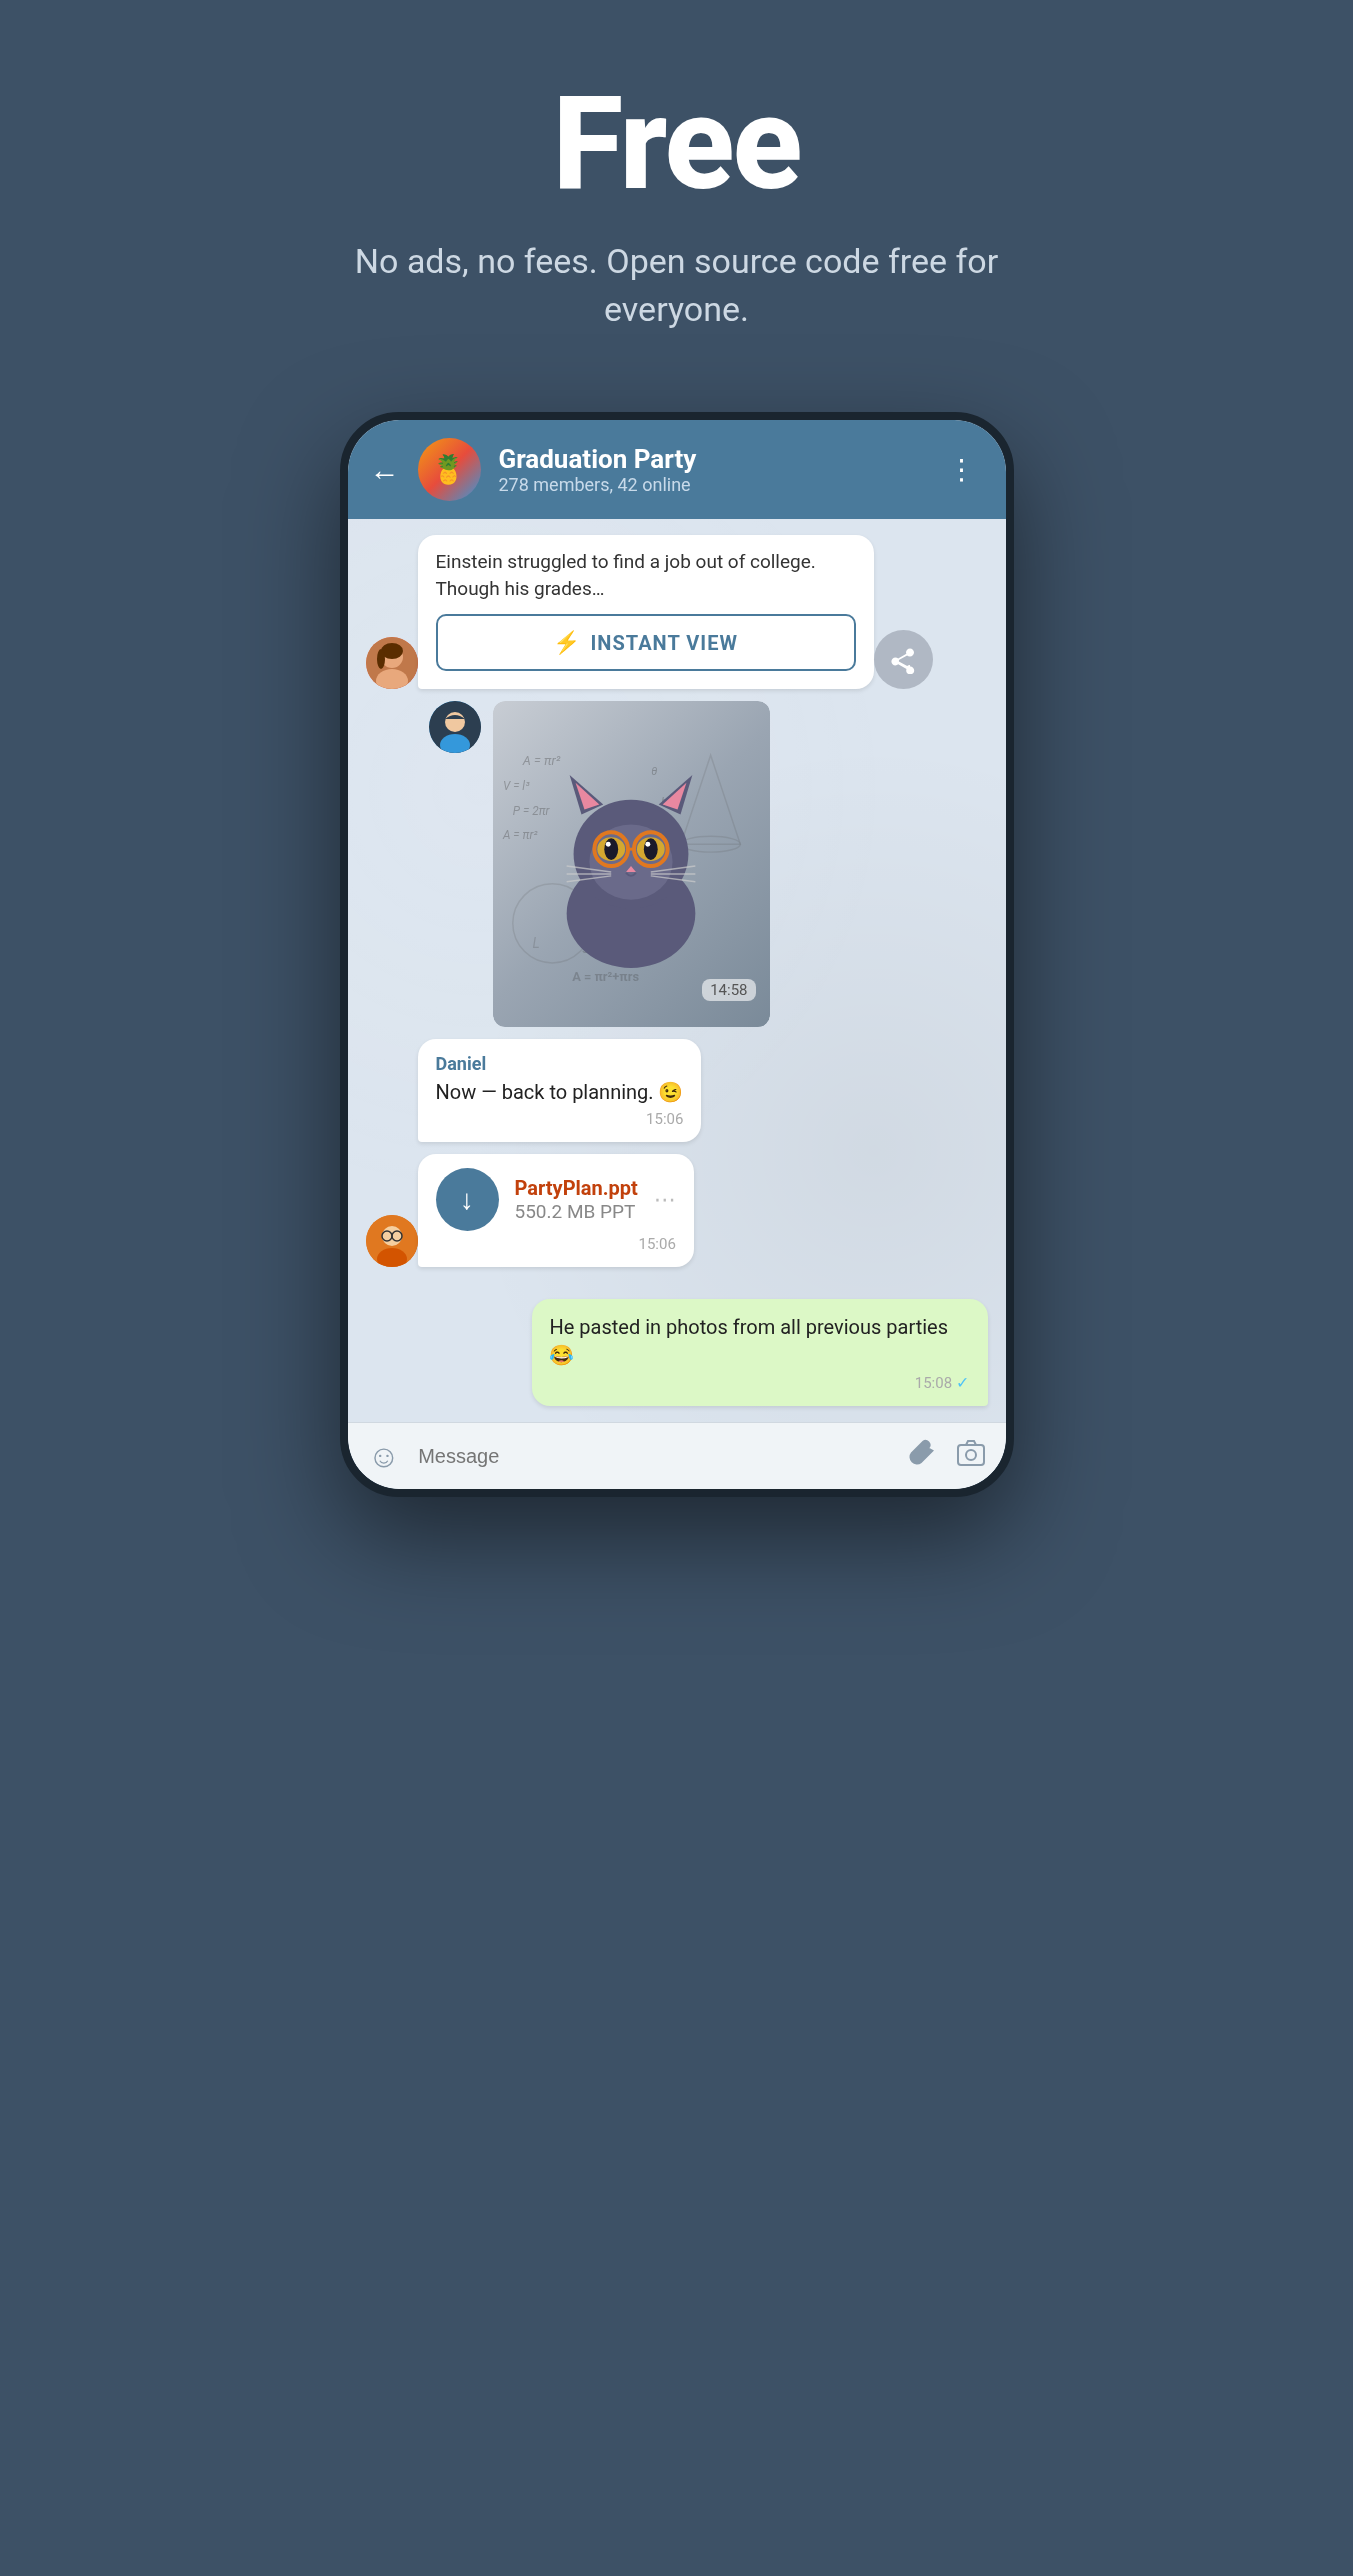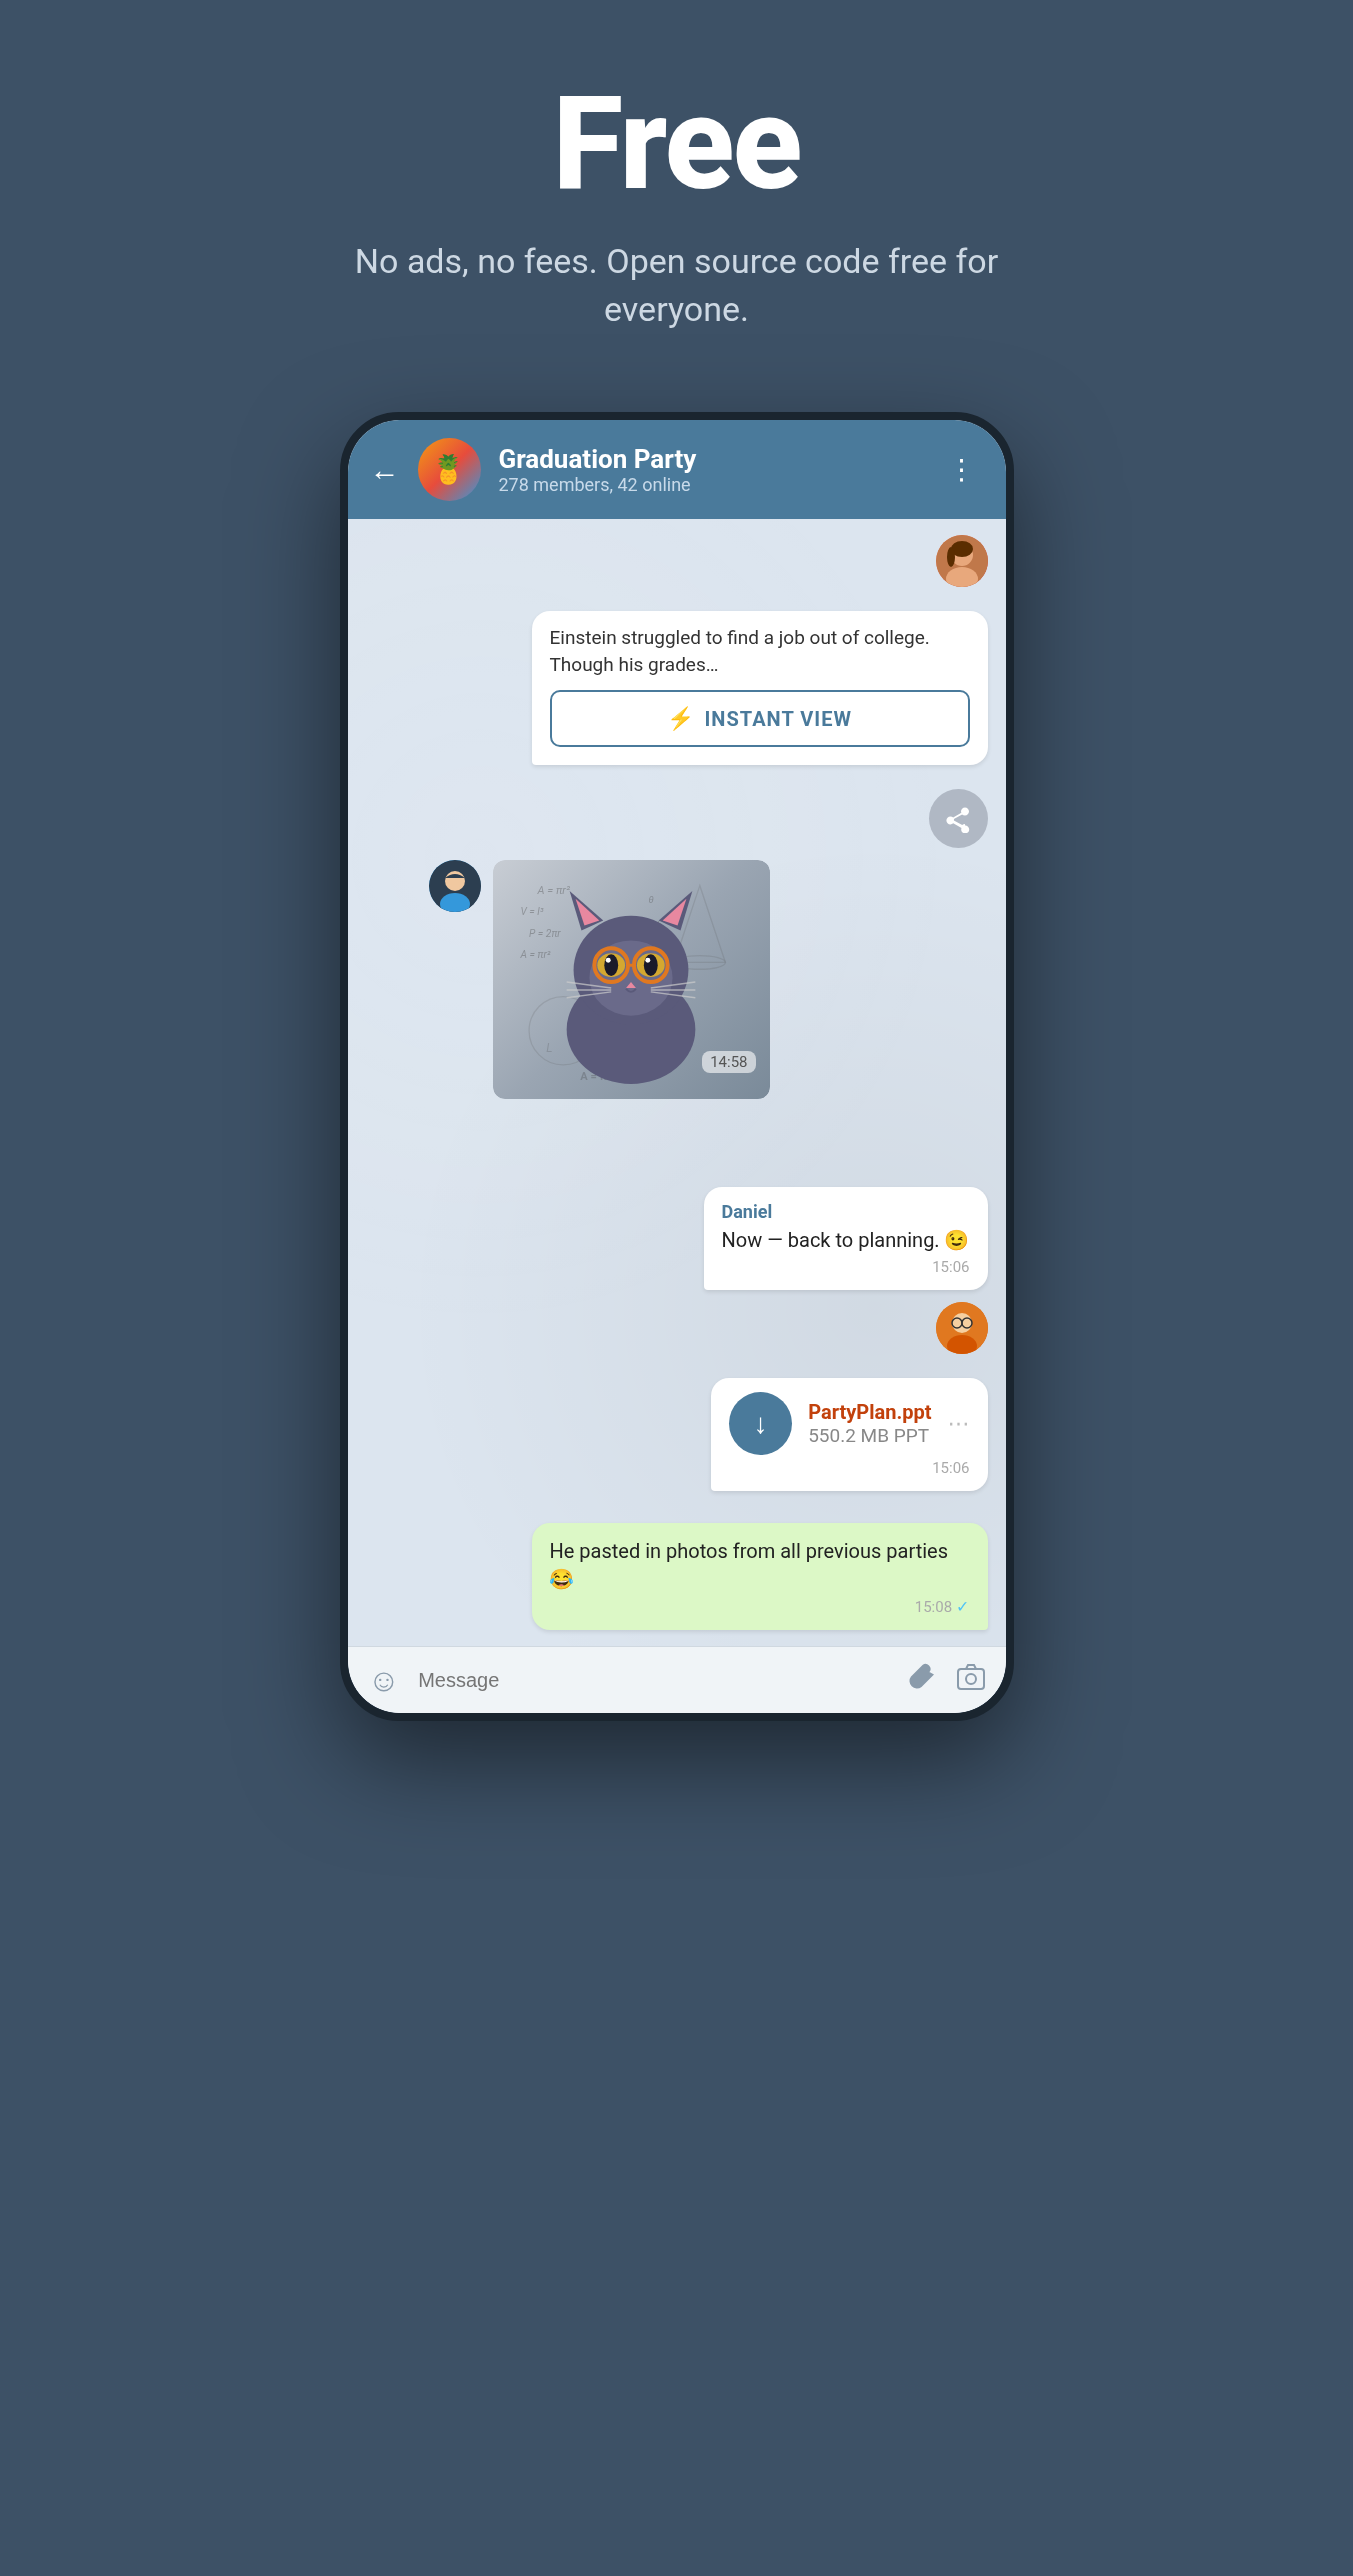--- a/index.html
+++ b/index.html
@@ -153,22 +153,21 @@
       gap: 12px;
       background-image: 
         radial-gradient(circle at 20% 30%, rgba(255,255,255,0.05) 0%, transparent 50%),
         radial-gradient(circle at 80% 70%, rgba(0,0,0,0.05) 0%, transparent 50%);
     }
 
     
     .message-row {
       display: flex;
       align-items: flex-end;
-      gap: 24px;
-      flex-direction: column;
+      gap: 0;
     }
 
     .message-row.incoming {
       justify-content: flex-start;
     }
 
     .message-row.outgoing {
       justify-content: flex-end;
       margin-top: 20px;
     }
@@ -313,21 +312,21 @@
       justify-content: flex-start;
       margin-left: 63px;
       position: relative;
     }
 
     .sticker-bubble {
       background: transparent;
       border-radius: 12px;
       overflow: hidden;
       width: 277px;
-      height: 239px;
+      height: 326px;
       position: relative;
       display: flex;
       align-items: center;
       justify-content: center;
     }
 
     .sticker-bg {
       width: 100%;
       height: 100%;
       background: linear-gradient(135deg, #c8cdd4 0%, #9aa5b2 50%, #7a8a99 100%);

